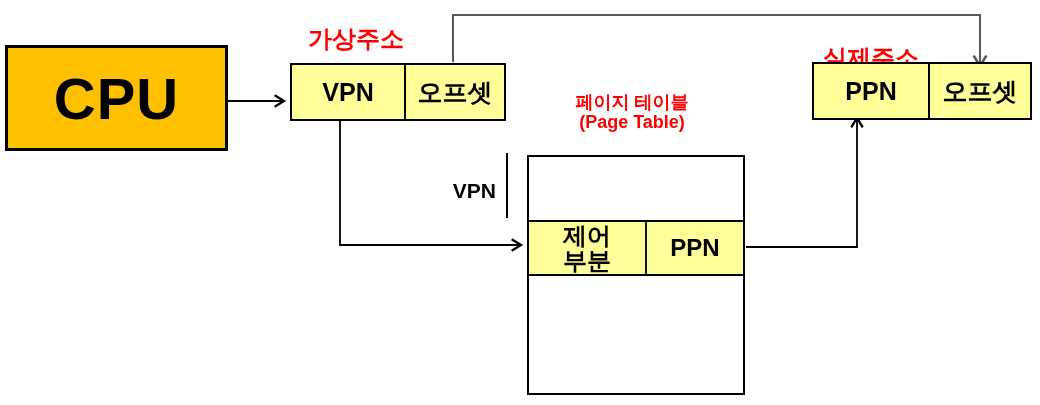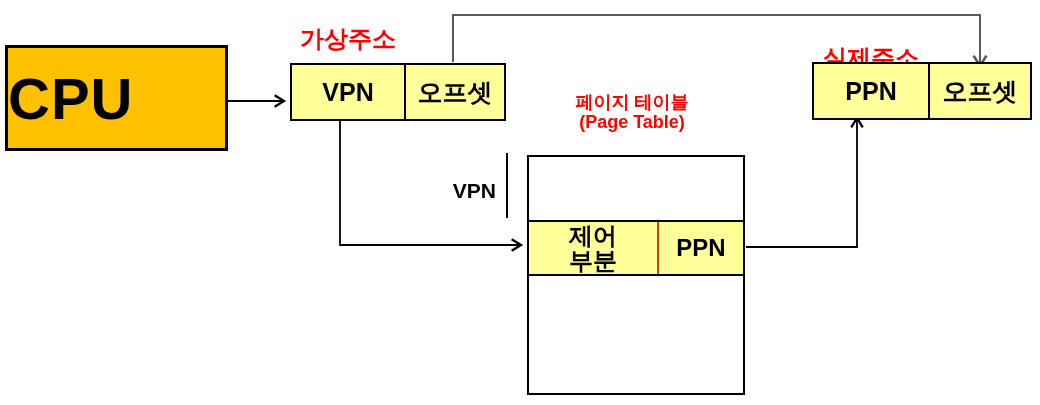--- a/index.html
+++ b/index.html
@@ -25,21 +25,21 @@
   }
 
   .box { position: absolute; z-index: 2; }
 
   
   .cpu {
     left: 5px; top: 45px;
     width: 223px; height: 106px;
     background: #FFC000;
     border: 3px solid #000000;
-    display: flex; align-items: center; 
+    display: flex; align-items: center; justify-content: center;
     font-size: 58px; font-weight: bold; color: #000000;
     letter-spacing: 1px;
   }
 
   
   .reg {
     background: #FFFF99;
     border: 2px solid #000000;
     display: flex;
   }
@@ -67,30 +67,30 @@
     background: #FFFF99;
     border: 2px solid #000000;
     display: flex;
     z-index: 3;
   }
   .pt-row .cell {
     display: flex; align-items: center; justify-content: center;
     font-size: 24px; font-weight: bold; color: #000000;
     text-align: center;
   }
-  .pt-row .c1 { width: 130px; border-right: 2px solid #c2410c; white-space: pre-line; line-height: 1.05; }
+  .pt-row .c1 { width: 118px; border-right: 2px solid #0f172a; white-space: pre-line; line-height: 1.05; }
   .pt-row .c2 { flex: 1; }
 
   
   .lbl {
     position: absolute; z-index: 2;
     font-weight: bold; color: #FF0000;
     text-align: center; line-height: 1.12;
   }
-  .lbl-va { left: 270px; top: 26px;  width: 156px; font-size: 24px; }
+  .lbl-va { left: 278px; top: 26px;  width: 156px; font-size: 24px; }
   .lbl-pa { left: 796px; top: 29px;  width: 150px; font-size: 24px; margin-top: 16px; }
   .lbl-pt { left: 512px; top: 92px;  width: 240px; font-size: 18px; }
   .lbl-vpn-index {
     position: absolute; z-index: 2;
     left: 436px; top: 179px; width: 60px;
     font-size: 21px; font-weight: bold; color: #000000;
     text-align: right;
   }
 </style>
 </head>

